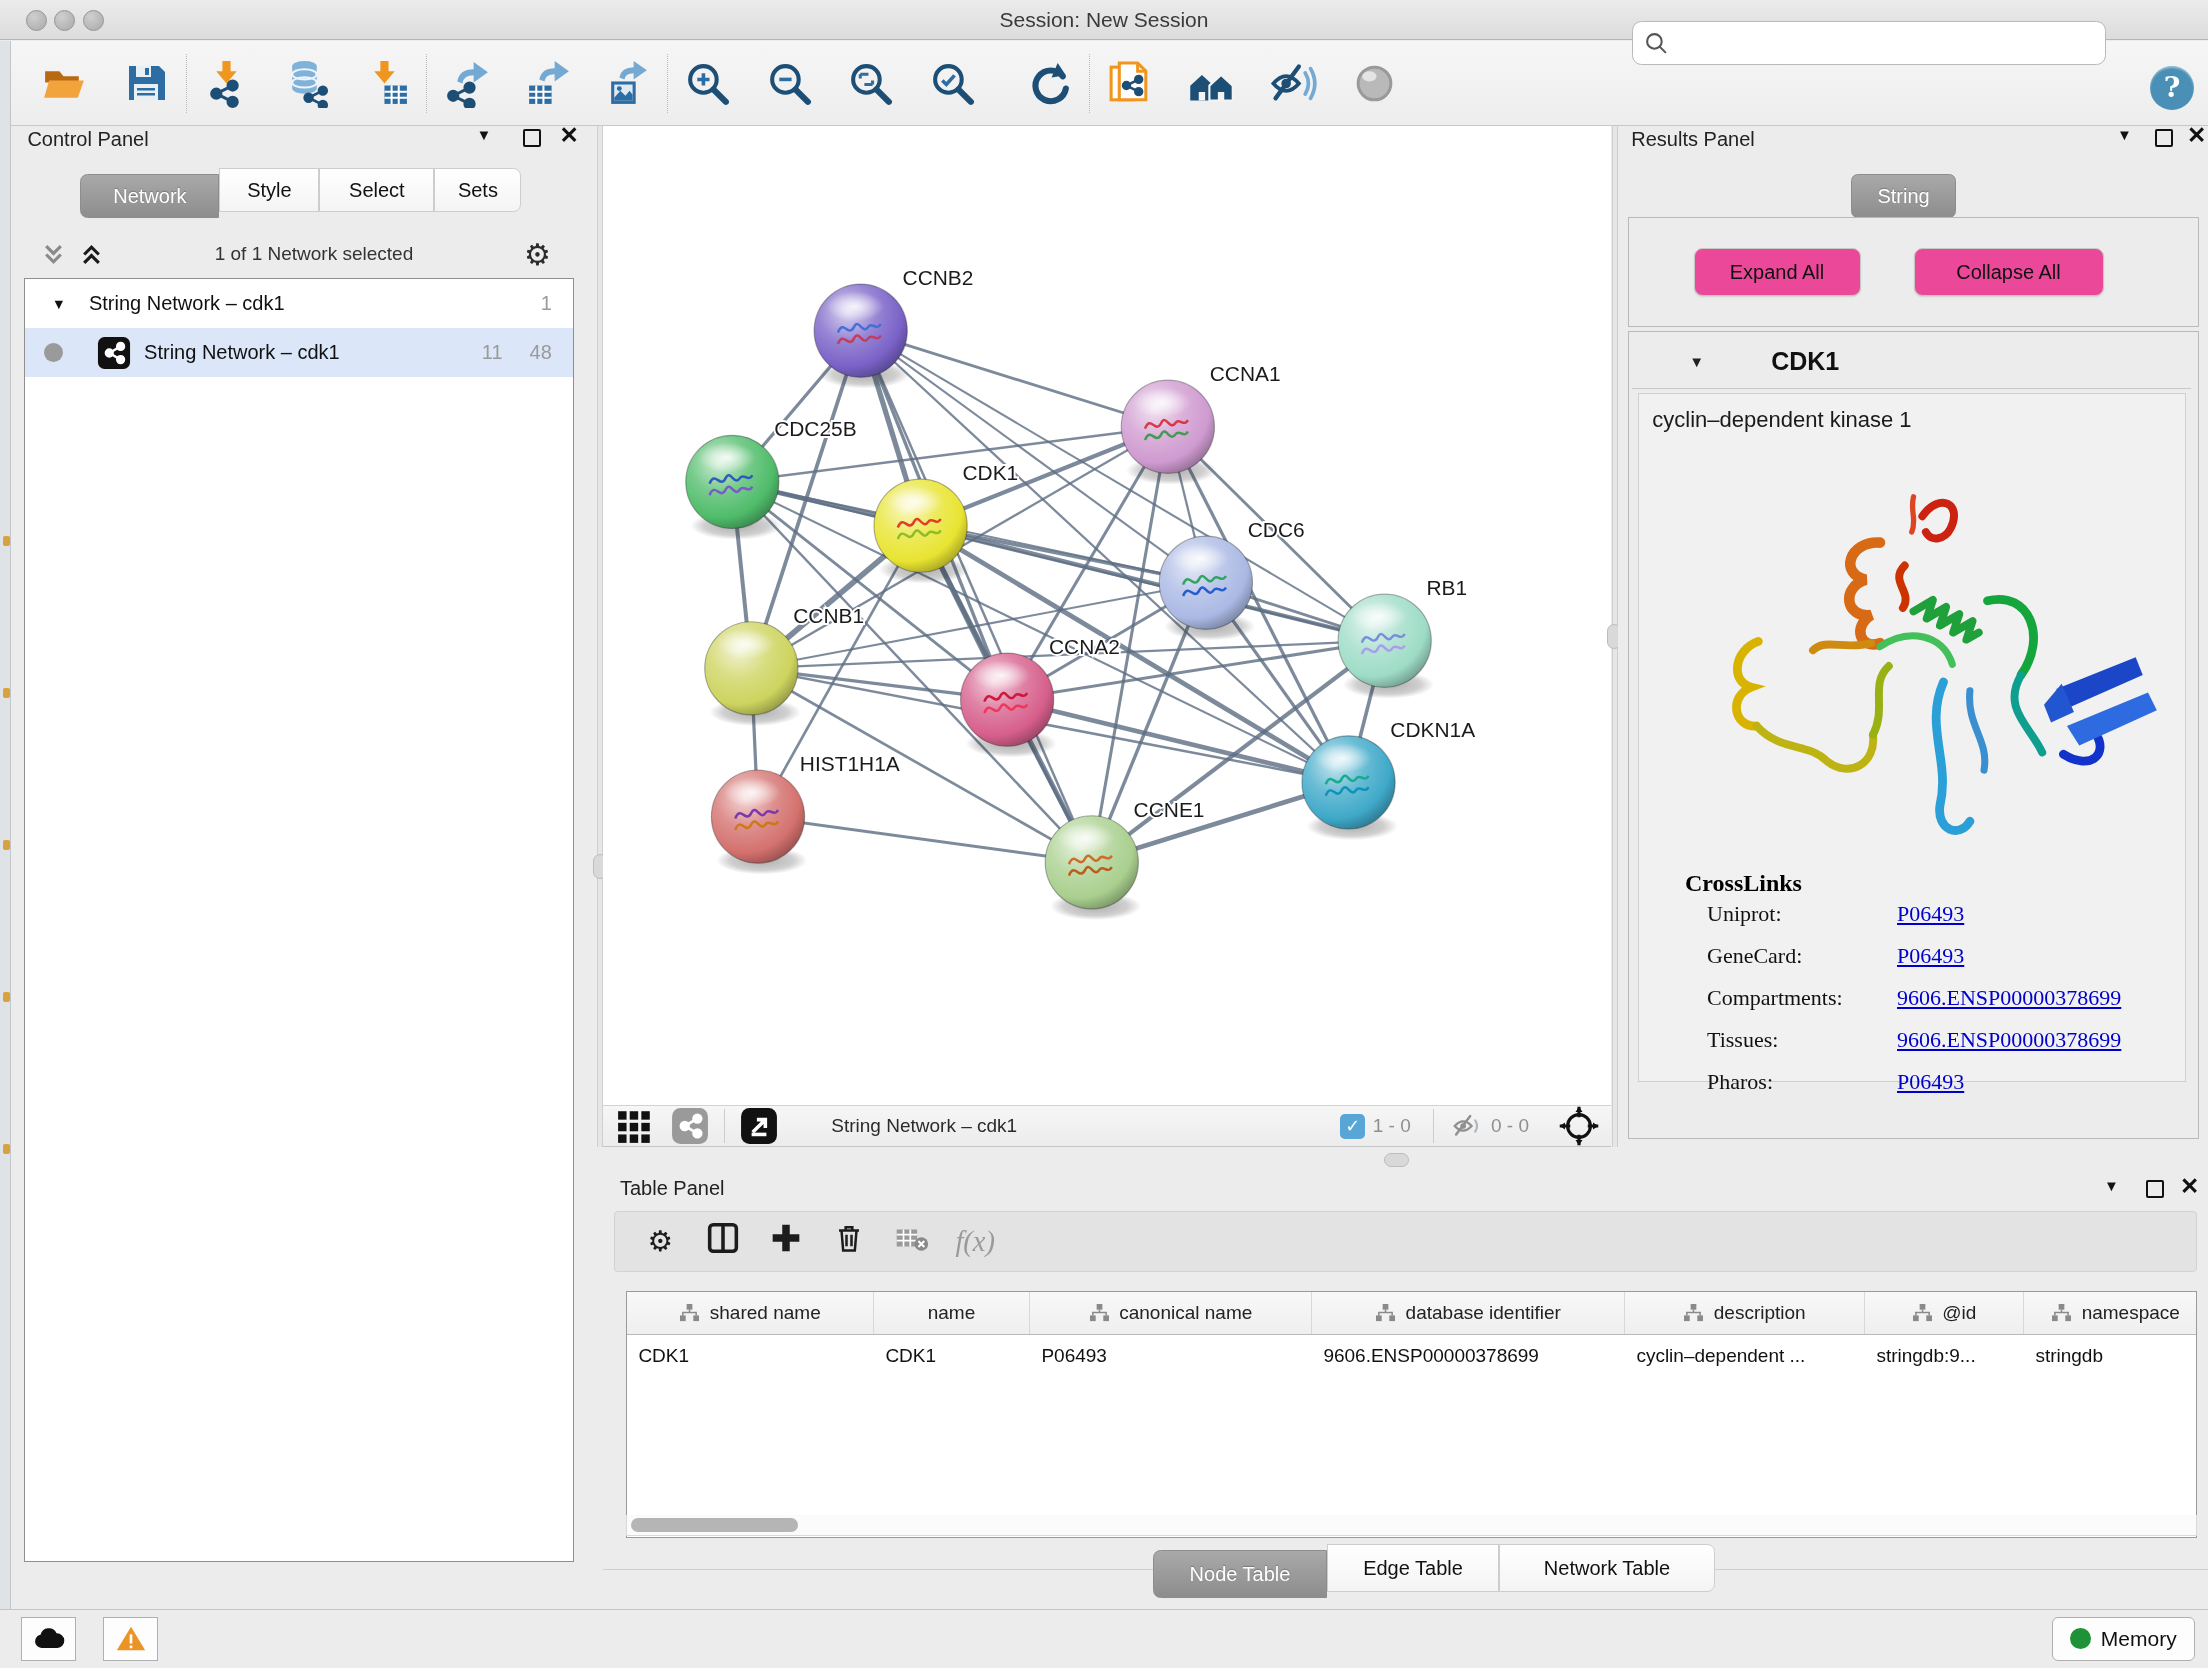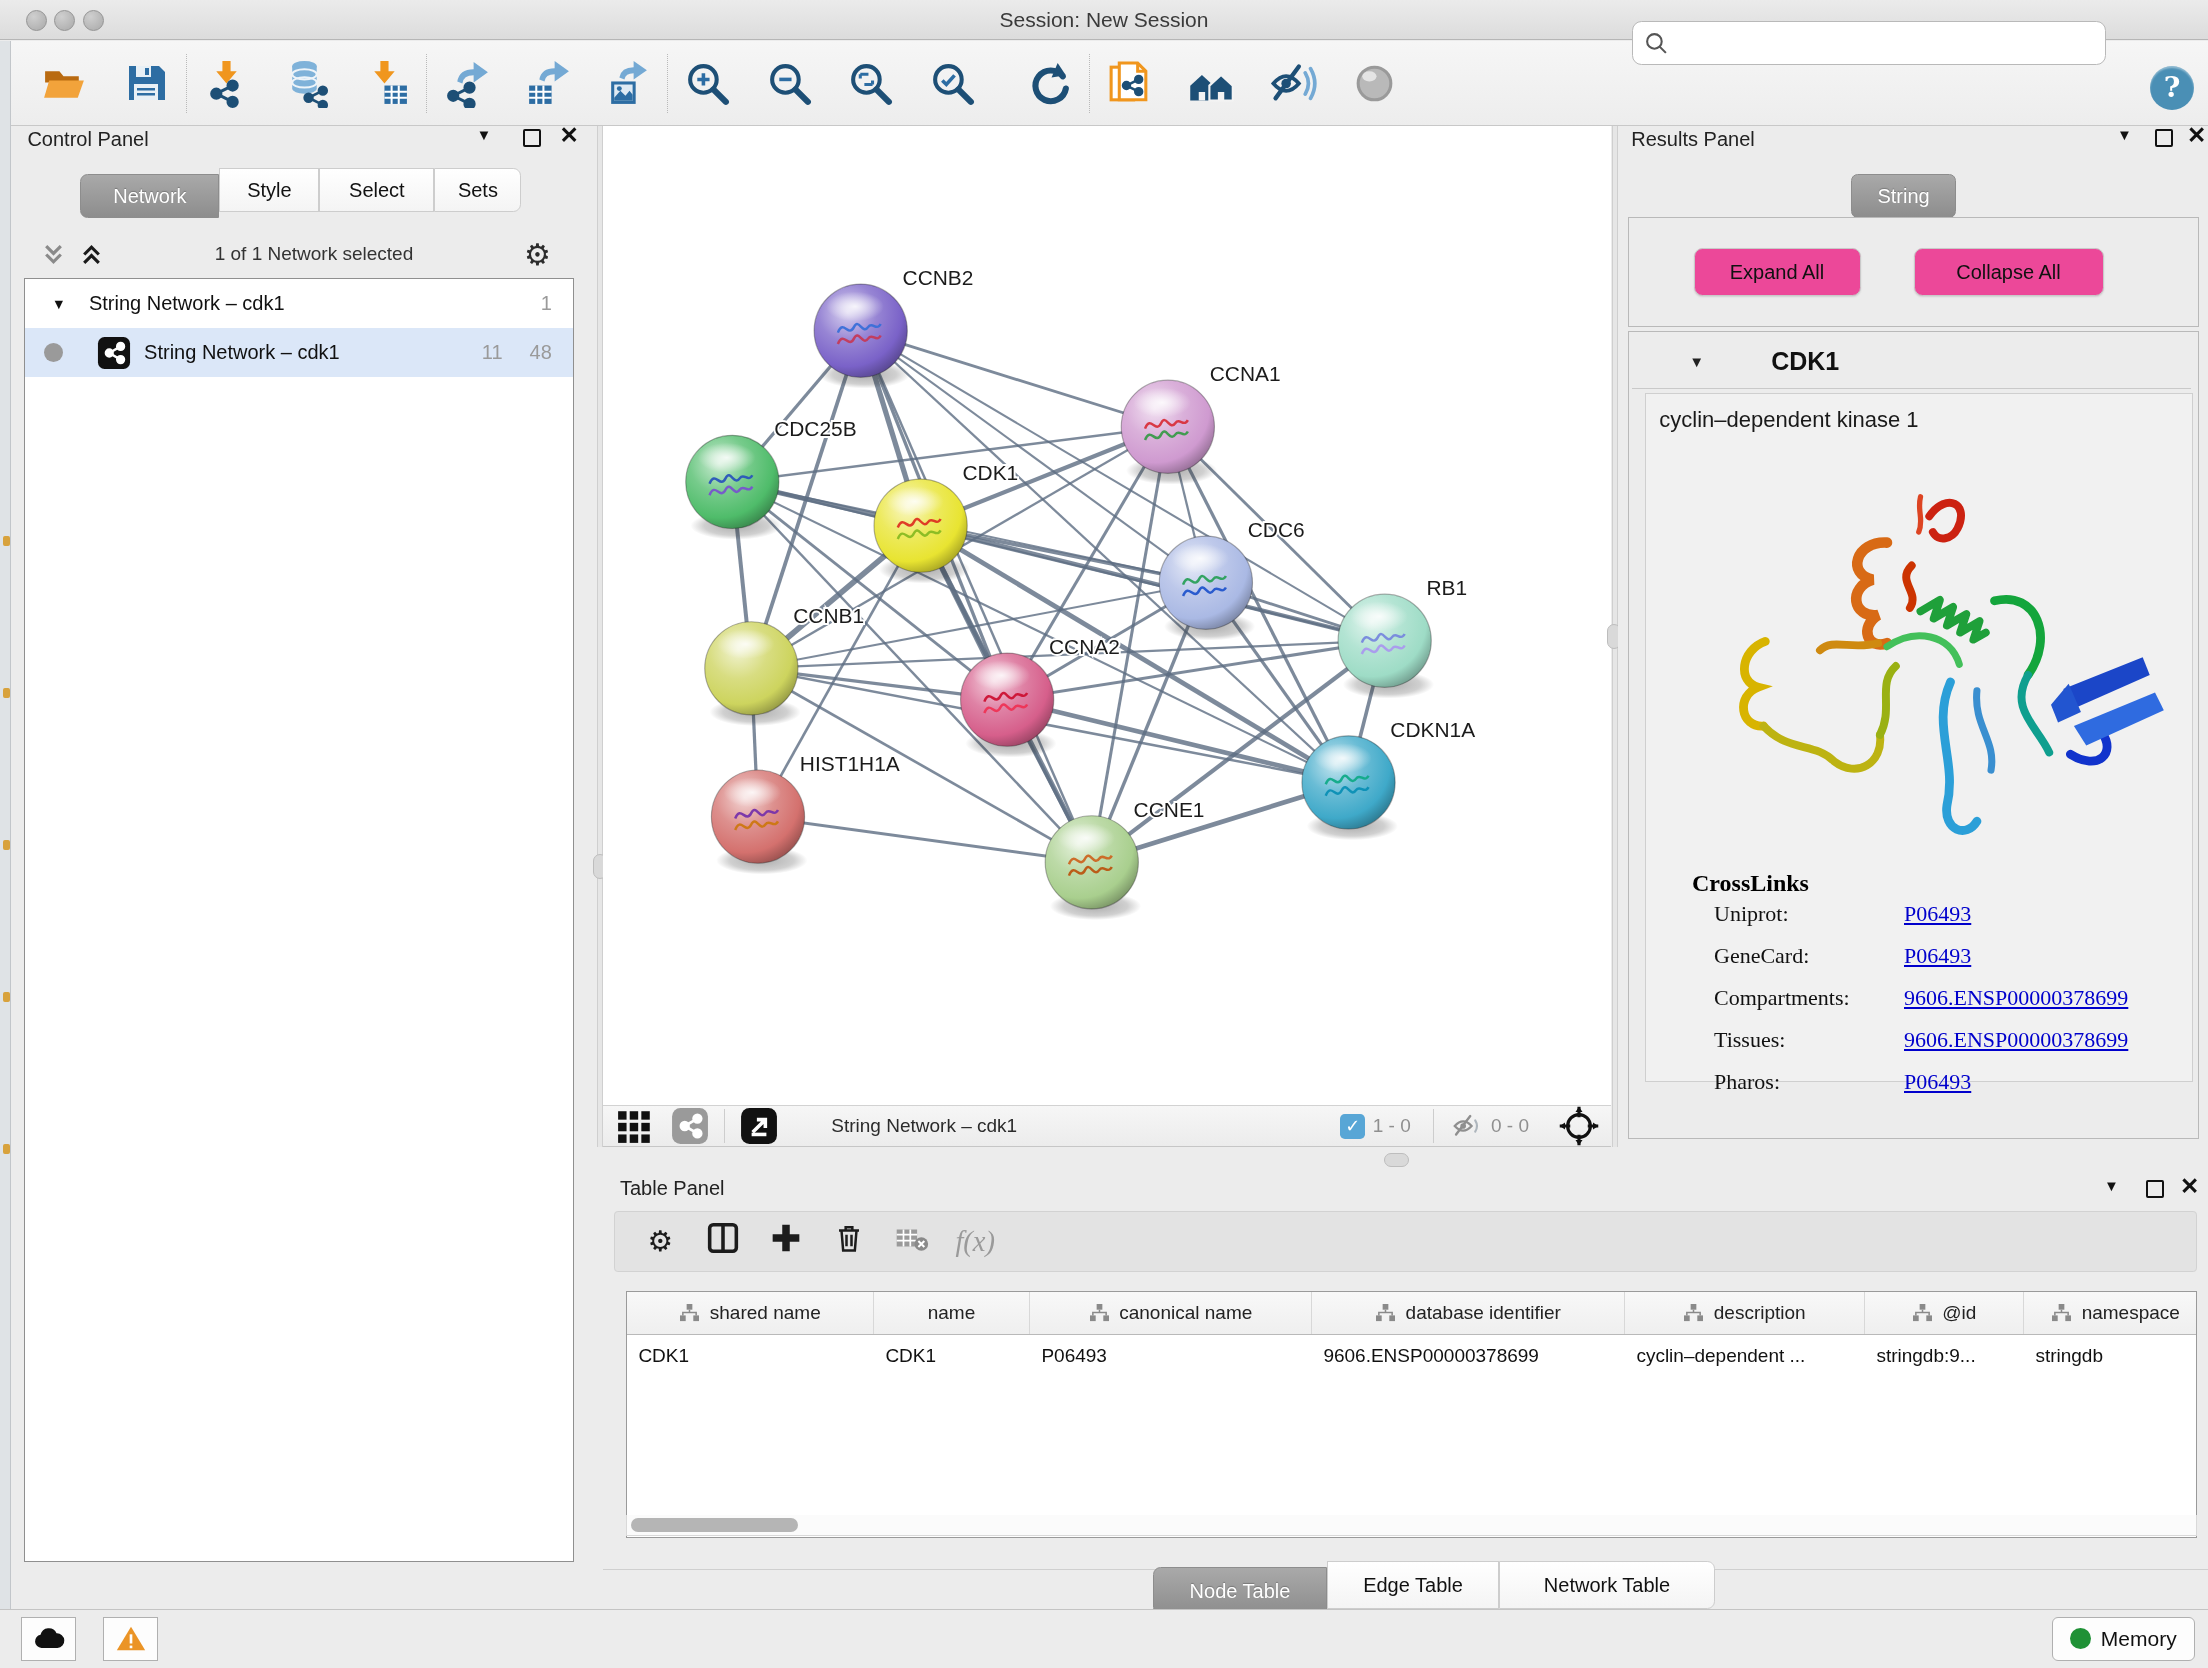--- a/index.html
+++ b/index.html
@@ -75,21 +75,21 @@
   #rp-header { position:absolute; left:13.3px; top:1.9px; }
   #rp-tab { position:absolute; left:233px; top:42px; width:105px; border-radius:6.7px; }
   #rp-btnbox { position:absolute; left:9.5px; top:91px; width:571px; height:110px; border:1.9px solid #b9b9b9; background:#ececec; }
   .rp-btn { position:absolute; top:30px; height:48px; background:#ec4899; border:1px solid #c9c9c9; border-radius:8.6px;
     font-size:20px; color:#111; display:flex; align-items:center; justify-content:center; cursor:pointer;
     box-shadow:0 1px 1.9px rgba(0,0,0,.12); }
   #rp-main { position:absolute; left:9.5px; top:205px; width:571px; height:808px; border:1.9px solid #b9b9b9; background:#ececec; }
   #rp-entry-head { position:absolute; left:3.8px; top:3.8px; width:559px; height:53px; border-bottom:1px solid #c9c9c9;
     display:flex; align-items:center; }
   #rp-gene { font-weight:bold; font-size:25px; color:#111; margin-left:67px; }
-  #rp-body { position:absolute; left:9.5px; top:61px; width:548px; height:689px; background:#f1f1f1; border:1px solid #cfcfcf;margin-left:7px; }
+  #rp-body { position:absolute; left:9.5px; top:61px; width:548px; height:689px; background:#f1f1f1; border:1px solid #cfcfcf; }
   #rp-desc { position:absolute; left:13.3px; top:13.3px; font-size:22px; color:#1a1a1a; }
   #rp-structure { position:absolute; left:9.5px; top:57px; width:529px; height:409px; }
   #rp-xlinks { position:absolute; left:0px; top:476px; width:548px; font-family:"Liberation Serif", serif; }
   #rp-xlinks h3 { font-size:24px; color:#000; margin-left:46px; margin-bottom:3.8px; }
   .xl-row { display:flex; margin-left:68px; margin-bottom:16px; }
   .xl-label { width:190px; font-size:22px; color:#111; }
   .xl-link { font-size:22px; color:#0000cc; text-decoration:underline; cursor:pointer; }
 
   
   #table-panel { position:absolute; left:603px; top:1173px; width:1605px; height:398px; background:#ececec; }
@@ -100,21 +100,21 @@
   #tp-fx { font-family:"Liberation Serif", serif; font-style:italic; font-size:28.5px; color:#9a9a9a; }
   #tp-table { position:absolute; left:23px; top:118px; width:1571px; height:247px; background:#fff; border:1.9px solid #9a9a9a; overflow:hidden; }
   #tp-colhead { display:flex; height:43px; background:linear-gradient(#f8f8f8,#efefef); border-bottom:1.9px solid #b9b9b9; }
   .th { display:flex; align-items:center; justify-content:center; gap:9.5px; font-size:19px; color:#222;
     border-right:1px solid #d8d8d8; overflow:hidden; white-space:nowrap; flex:0 0 auto; }
   #tp-row { display:flex; height:42px; }
   .td { font-size:19px; color:#111; padding-left:11.4px; display:flex; align-items:center;
     overflow:hidden; white-space:nowrap; flex:0 0 auto; }
   #tp-hscroll { position:absolute; left:23px; top:342px; width:1571px; height:21px; background:#fbfbfb; border:1px solid #d9d9d9; border-top:none; }
   #tp-thumb { position:absolute; left:3.8px; top:2.9px; width:167px; height:14.3px; background:#b5b5b5; border-radius:7.6px; }
-  #tp-tabs { position:absolute; left:520px; top:388px; display:flex;padding-left:30px; }
+  #tp-tabs { position:absolute; left:520px; top:371px; display:flex;padding-left:30px; }
   #tp-bottomline { position:absolute; left:0; top:396px; width:1605px; height:1px; background:#cfcfcf; }
 
   
   #status-bar { position:absolute; left:0; top:1609px; width:2208px; height:59px; background:#ececec; border-top:1px solid #c4c4c4; }
   .sb-btn { position:absolute; top:6.7px; height:44px; background:#fdfdfd; border:1.9px solid #b0b0b0; display:flex;
     align-items:center; justify-content:center; cursor:pointer; }
   #memory-btn { left:2052px; width:143px; gap:9.5px; font-size:21px; color:#111; border-radius:6px; }
   #mem-dot { width:21px; height:21px; border-radius:50%; background:#1f9136; }
 
   svg text { font-family:"Liberation Sans", sans-serif; }

